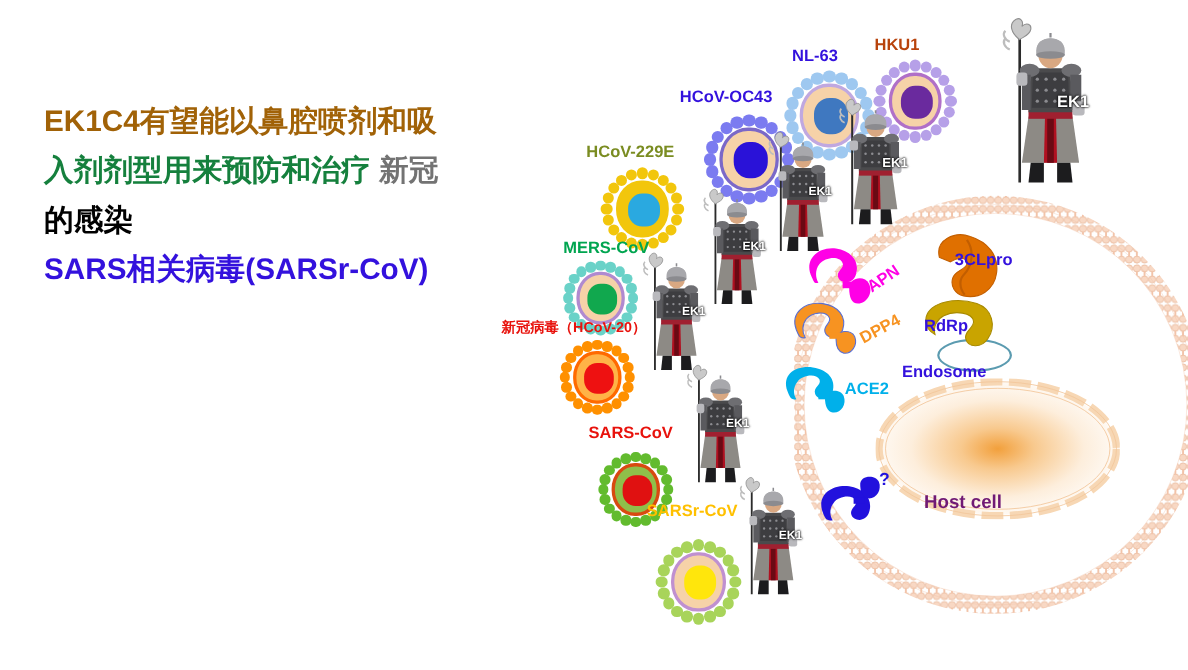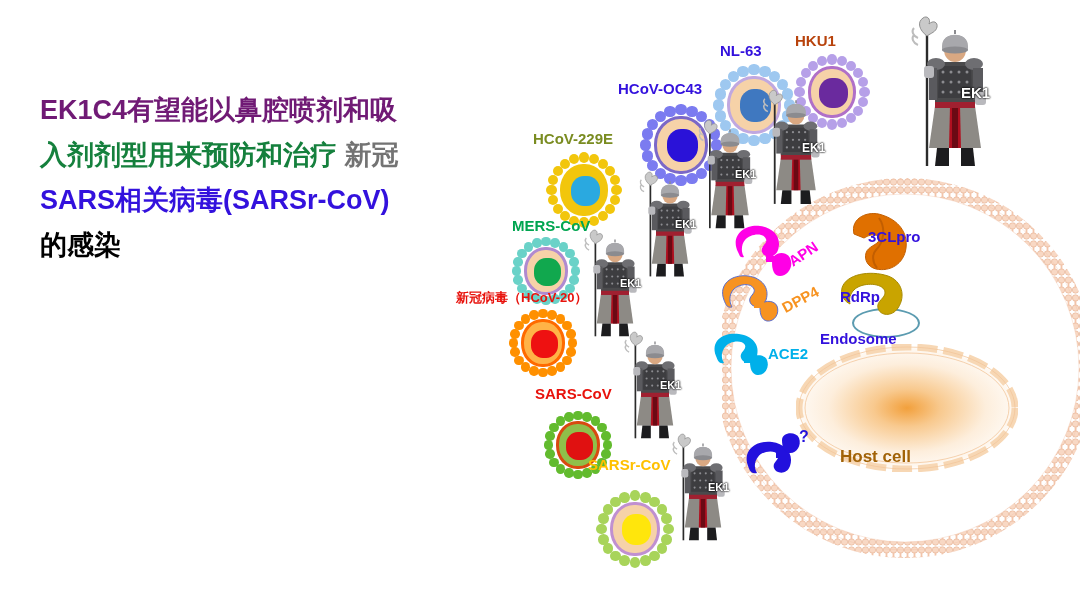--- a/index.html
+++ b/index.html
@@ -28,32 +28,32 @@
            text-shadow:0 0 2px #000,0 0 2px #000;}
 
   
   #cell{position:absolute;}
   #cell svg{display:block;}
   .recep{position:absolute;}
   .nucleus{position:absolute;border-radius:50%;
            background:radial-gradient(ellipse at 50% 50%,
              #f2a03c 0%,#f8c98e 22%,#fdeedc 52%,#fffdfb 78%,#ffffff 100%);}
   .endo{position:absolute;border:2.5px solid #5b9bb0;border-radius:50%;}
-  .hostcell-lbl{position:absolute;font-weight:bold;color:#a16207;}
+  .hostcell-lbl{position:absolute;font-weight:bold;color:#701a75;}
 </style>
 </head>
 <body>
 
 <div id="stage">
 
   <div id="text-panel">
-      <div class="para-line"><span style="color: #701a75; text-align: center;">EK1C4有望能以鼻腔喷剂和吸</span></div>
+      <div class="para-line"><span style="color: #a16207; text-align: center;">EK1C4有望能以鼻腔喷剂和吸</span></div>
       <div class="para-line"><span style="color: #15803d;">入剂剂型用来预防和治疗 </span><span style="color: #737373;">新冠</span></div>
+      <div class="para-line"><span style="color: rgb(0, 0, 0);">的感染</span></div>
       <div class="para-line"><span style="color: rgb(51, 17, 221);">SARS相关病毒(SARSr-CoV)</span></div>
-      <div class="para-line"><span style="color: rgb(0, 0, 0);">的感染</span></div>
     </div>
 
   <div id="virus-layer">
       <div class="virus" style="left: 548px; top: 154px; width: 72px; height: 72px;">
         <div class="spk" style="left: 30.816px; top: -1.584px; width: 10.368px; height: 10.368px; background: rgb(242, 198, 12);"></div>
         <div class="spk" style="left: 40.8282px; top: 0.00176887px; width: 10.368px; height: 10.368px; background: rgb(242, 198, 12);"></div>
         <div class="spk" style="left: 49.8602px; top: 4.60385px; width: 10.368px; height: 10.368px; background: rgb(242, 198, 12);"></div>
         <div class="spk" style="left: 57.0282px; top: 11.7718px; width: 10.368px; height: 10.368px; background: rgb(242, 198, 12);"></div>
         <div class="spk" style="left: 61.6302px; top: 20.8038px; width: 10.368px; height: 10.368px; background: rgb(242, 198, 12);"></div>
         <div class="spk" style="left: 63.216px; top: 30.816px; width: 10.368px; height: 10.368px; background: rgb(242, 198, 12);"></div>

